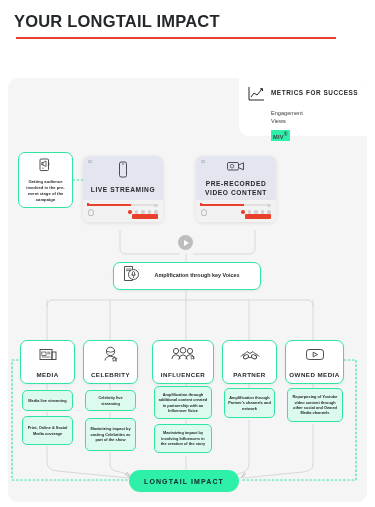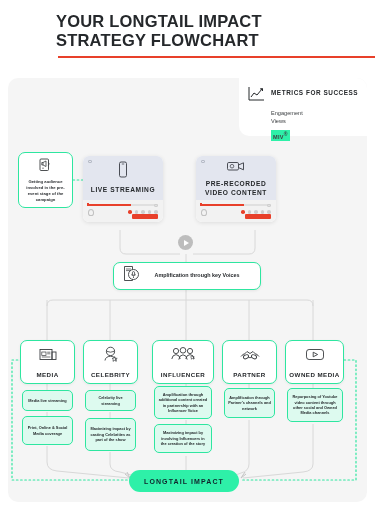--- a/index.html
+++ b/index.html
@@ -5,21 +5,21 @@
   * { box-sizing: border-box; margin: 0; padding: 0; }
   body {
     width: 375px; height: 507px;
     background: #ffffff;
     font-family: "Liberation Sans", sans-serif;
     overflow: hidden;
     position: relative;
   }
 
   
-  .header { padding: 12px 3px 0 14px; margin-left: 42px; }
+  .header { padding: 12px 3px 0 14px; }
   .header h1 {
     font-size: 16.5px;
     line-height: 19px;
     letter-spacing: 0.2px;
     font-weight: 600;
     color: #25282b;
   }
   .rule {
     margin: 6px 0 0 2px;
     height: 2px;
@@ -194,21 +194,20 @@
 
   svg.lines { position: absolute; left: 0; top: 0; width: 375px; height: 507px; pointer-events: none; }
   .ic { display: block; }
 </style>
 </head>
 <body>
 
 <div class="header">
   <h1>
     <span>YOUR LONGTAIL IMPACT</span><br>
-    <span>STRATEGY FLOWCHART</span>
   </h1>
   <div class="rule"></div>
 </div>
 
 <div class="canvas">
 
   <svg class="lines" viewBox="0 0 375 507" style="left:-8px; top:-78px;">
     <g fill="none" stroke="#d8d8d8" stroke-width="1">
 
       <path d="M120 230 L120 248 Q120 254 126 254 L180 254"></path>

